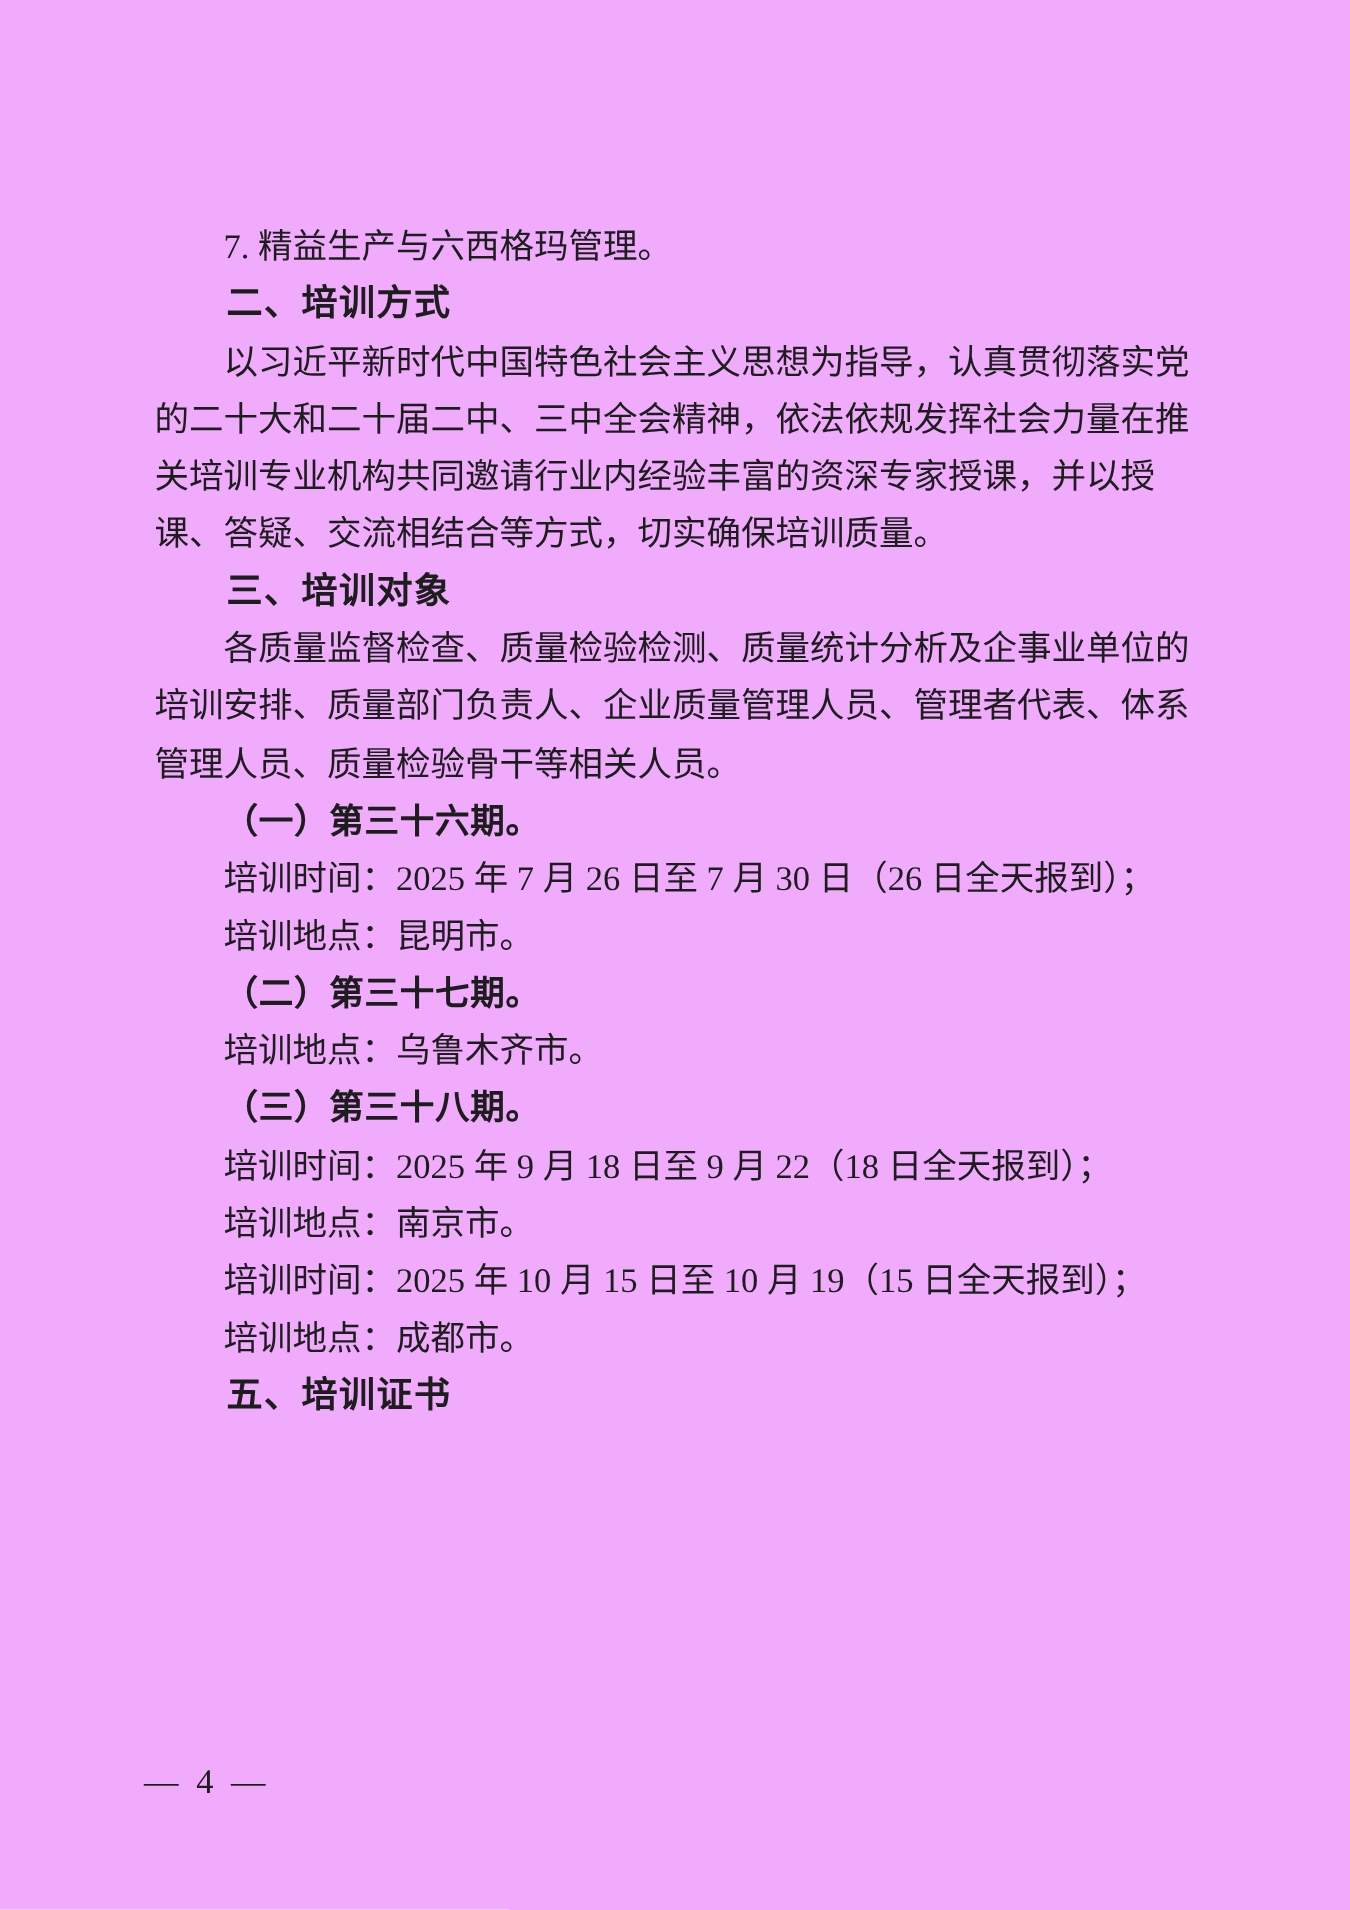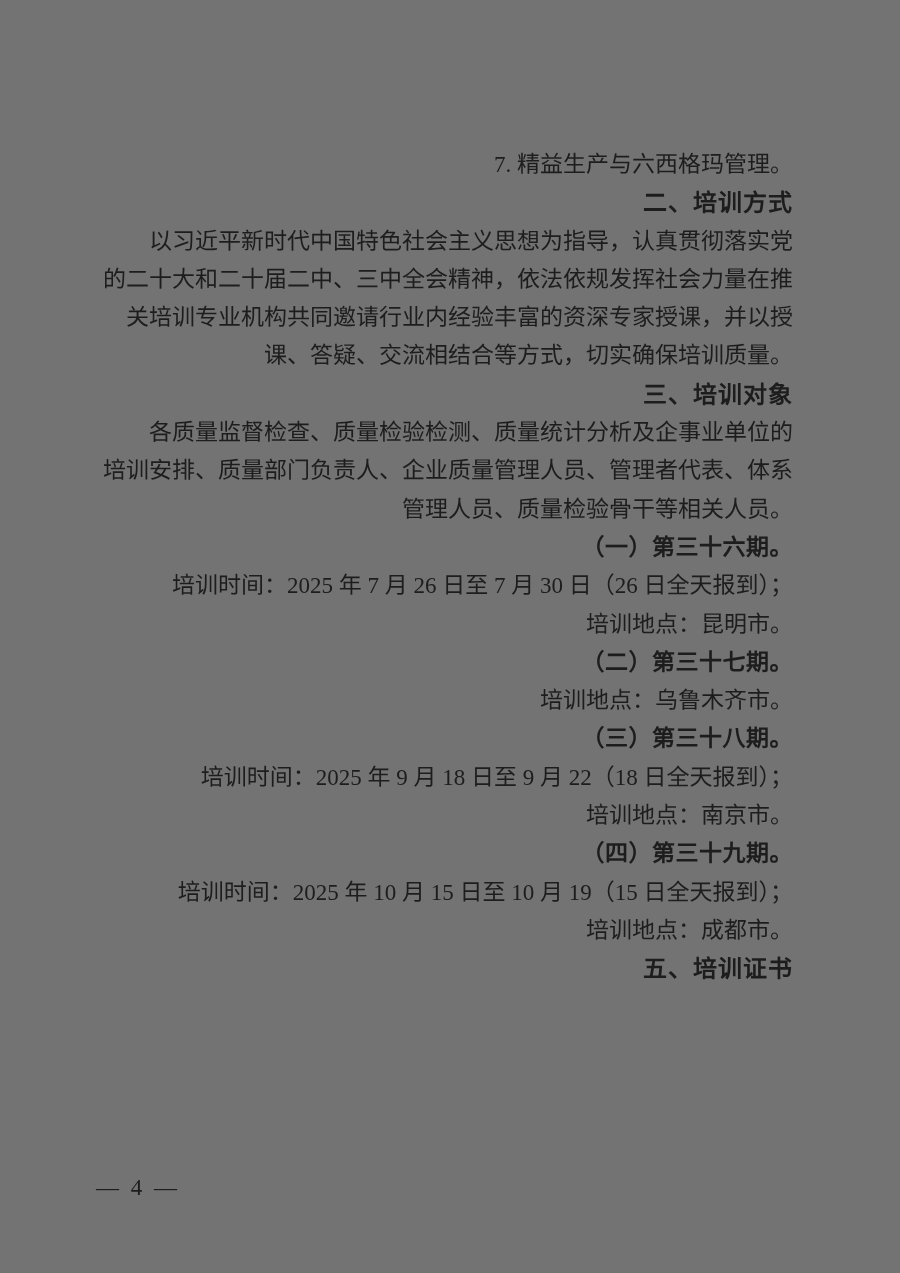--- a/index.html
+++ b/index.html
@@ -5,25 +5,24 @@
   html, body {
     margin: 0;
     padding: 0;
     background: #e8e8e8;
   }
   .page {
     position: relative;
     width: 900px;
     height: 1273px;
     margin: 0 auto;
-    background: #737373;
+    background: #f0abfc;
     overflow: hidden;
     color: #1d1d1d;
     font-family: "Liberation Serif", "DejaVu Serif", serif;
-    text-align: right;
   }
   .content {
     position: absolute;
     left: 103px;
     top: 146px;
     width: 690px;
   }
   p.ln {
     margin: 0;
     padding: 0;
@@ -72,21 +71,20 @@
       <p class="ln">培训安排、质量部门负责人、企业质量管理人员、管理者代表、体系</p>
       <p class="ln">管理人员、质量检验骨干等相关人员。</p>
       <p class="ln indent bold-item">（一）第三十六期。</p>
       <p class="ln indent">培训时间：2025 年 7 月 26 日至 7 月 30 日（26 日全天报到）；</p>
       <p class="ln indent">培训地点：昆明市。</p>
       <p class="ln indent bold-item">（二）第三十七期。</p>
       <p class="ln indent">培训地点：乌鲁木齐市。</p>
       <p class="ln indent bold-item">（三）第三十八期。</p>
       <p class="ln indent">培训时间：2025 年 9 月 18 日至 9 月 22（18 日全天报到）；</p>
       <p class="ln indent">培训地点：南京市。</p>
-      <p class="ln indent bold-item">（四）第三十九期。</p>
       <p class="ln indent">培训时间：2025 年 10 月 15 日至 10 月 19（15 日全天报到）；</p>
       <p class="ln indent">培训地点：成都市。</p>
       <p class="ln indent heading">五、培训证书</p>
     </main>
   <div class="page-footer">
     <span>— 4 —</span>
   </div>
 </div>
 
 </body></html>

